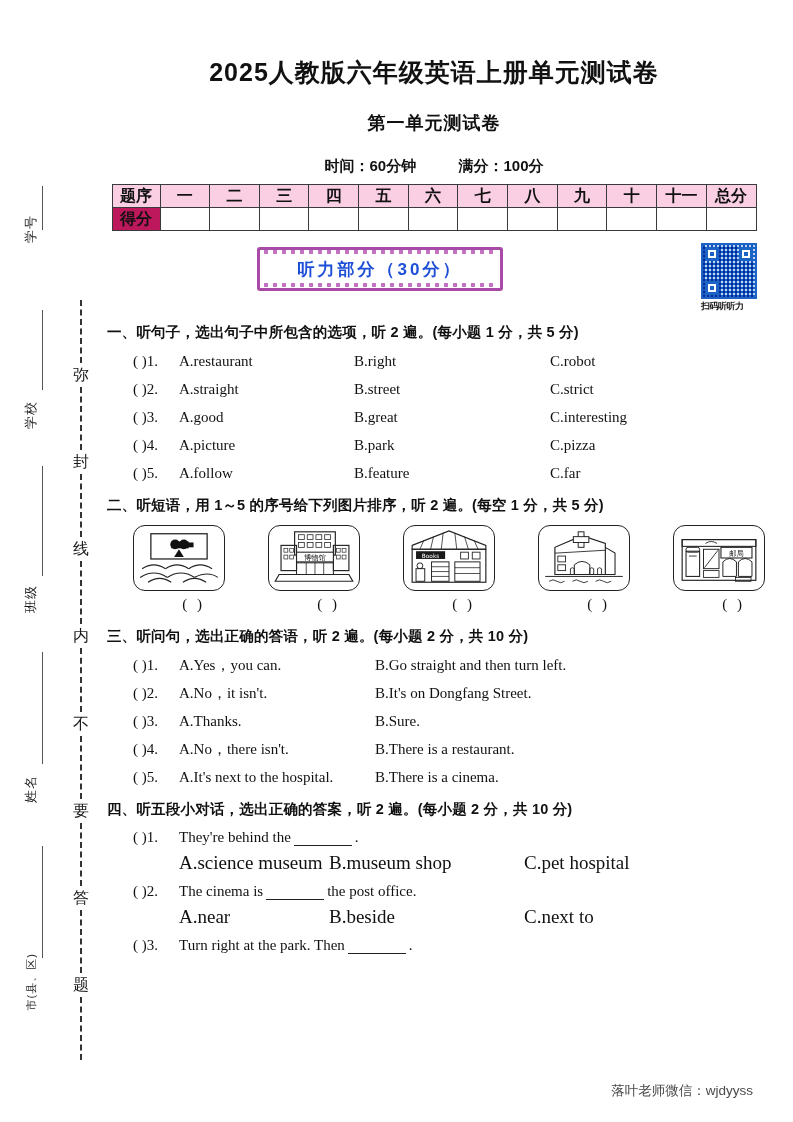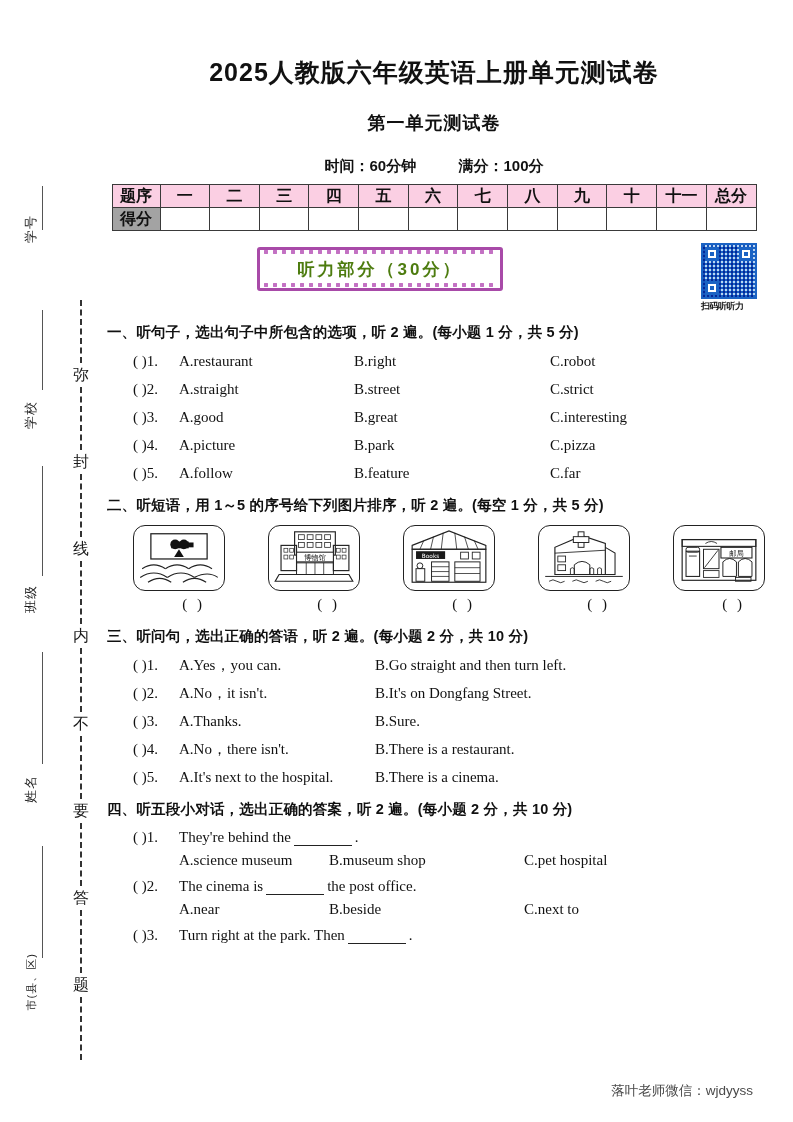--- a/index.html
+++ b/index.html
@@ -109,21 +109,21 @@
     border: 1px solid #3a3a3a;
     height: 23px;
     text-align: center;
     vertical-align: middle;
     font-family: "Liberation Sans", "DejaVu Sans", sans-serif;
     font-size: 16px;
     font-weight: bold;
     padding: 0;
   }
   .score-table tr.head td { background: #fbcfe3; }
-  .score-table td.rowlabel { background: #a3a3a3; width: 48px; }
+  .score-table td.rowlabel { background: #be185d; width: 48px; }
   .score-table tr.body td.blank { background: #ffffff; }
 
   
   .banner-row {
     position: relative;
     height: 66px;
     margin-top: 12px;
   }
   .banner {
     position: absolute;
@@ -147,21 +147,21 @@
     background-repeat: repeat-x;
     opacity: .95;
   }
   .banner::before { top: -1px; }
   .banner::after { bottom: -1px; }
   .banner-text {
     font-family: "Liberation Sans", "DejaVu Sans", sans-serif;
     font-weight: bold;
     font-size: 17px;
     letter-spacing: 3px;
-    color: #4d7c0f;
+    color: #1d4ed8;
     position: relative;
     z-index: 2;
   }
   .qr-wrap {
     position: absolute;
     right: 2px; top: 0;
     width: 60px;
   }
   .qr-img {
     width: 56px; height: 56px;
@@ -239,21 +239,21 @@
   }
   .pic-paren {
     font-size: 15px;
     margin-top: 5px;
     letter-spacing: 3px;
   }
   .pic-box svg { display: block; width: 100%; height: 100%; }
 
   
   .qrow-stem { display: flex; font-size: 15px; margin-bottom: 6px; padding-left: 26px; }
-  .qrow-opts { display: flex; font-size: 15px; margin-bottom: 9px; padding-left: 72px; }
+  .qrow-opts { display: flex; font-size: 19px; margin-bottom: 9px; padding-left: 72px; }
   .blank-ul {
     display: inline-block;
     border-bottom: 1.2px solid #222;
     width: 58px;
     margin: 0 3px;
   }
   .o-a { flex: 0 0 150px; }
   .o-b { flex: 0 0 195px; }
   .o-c { flex: 1 1 auto; }
 

